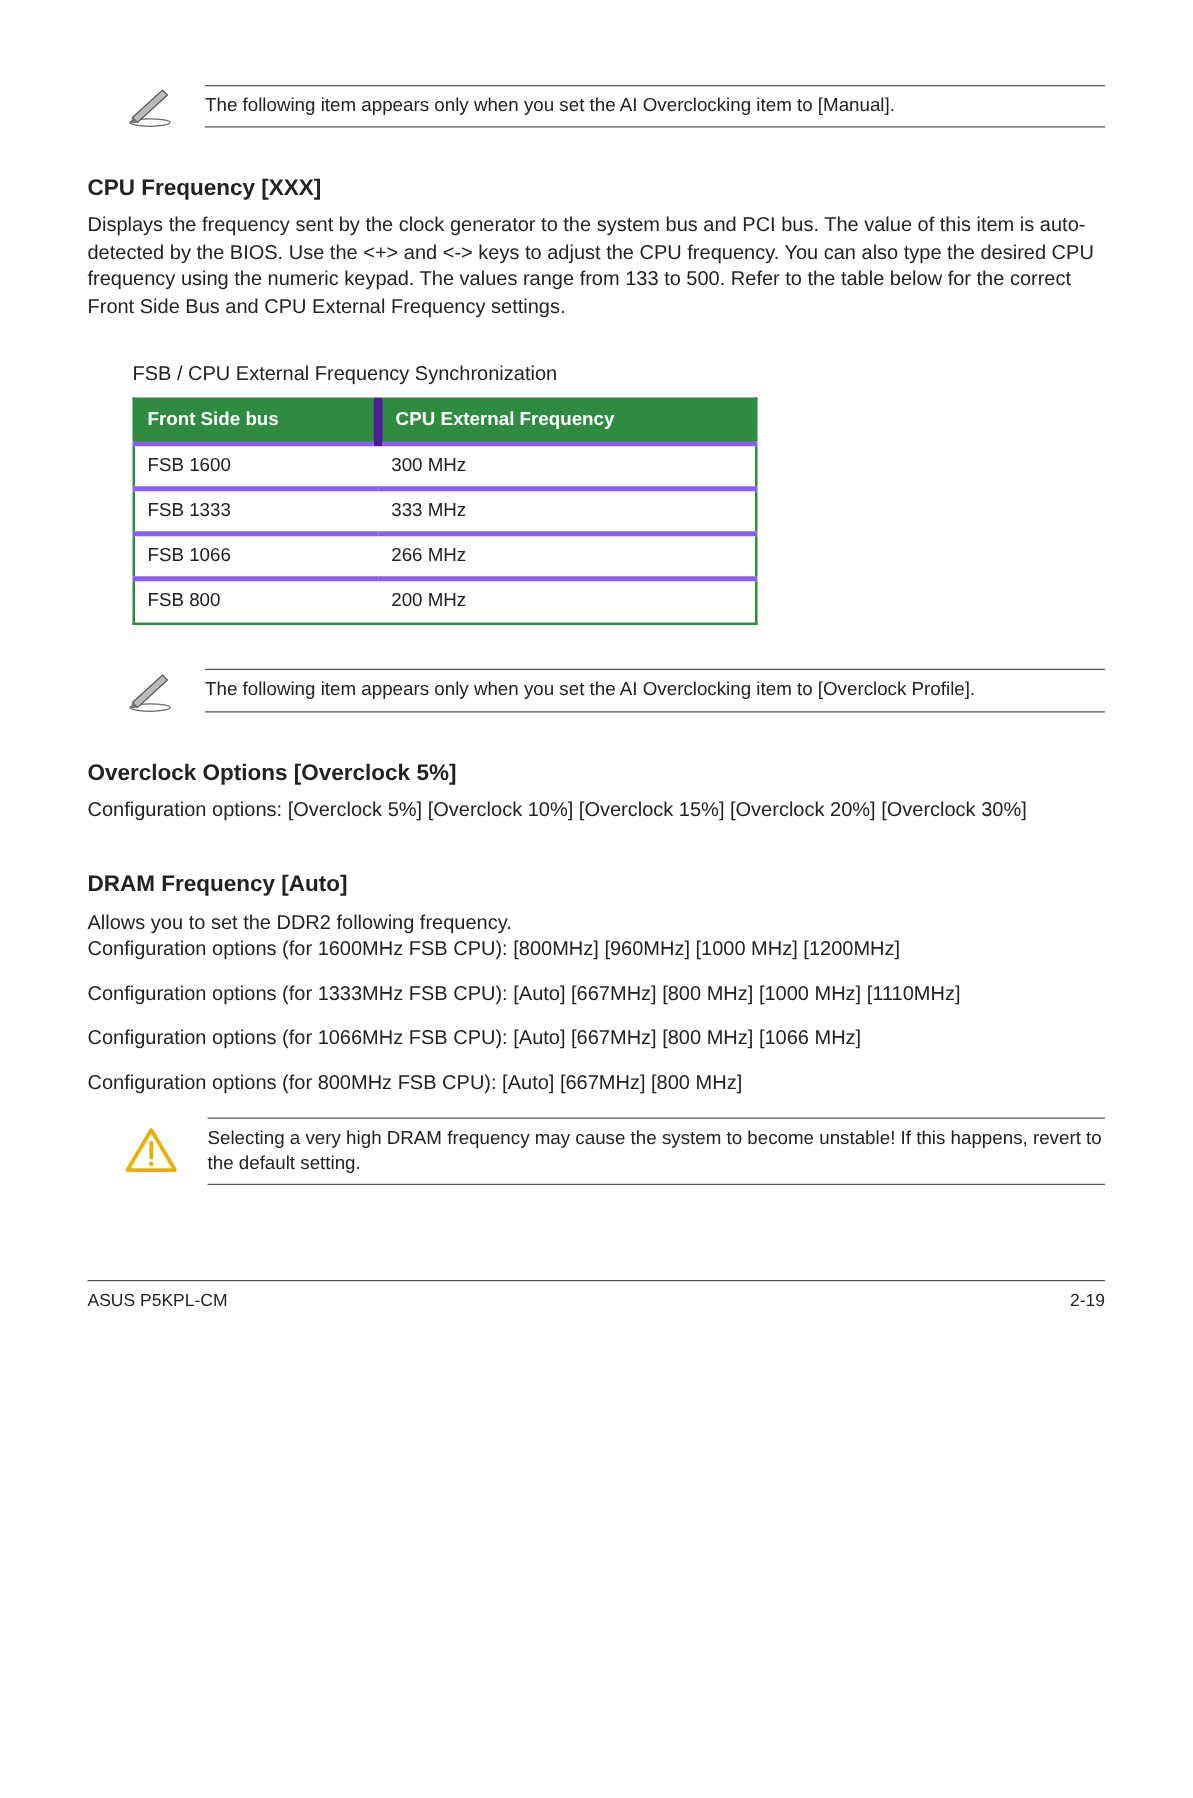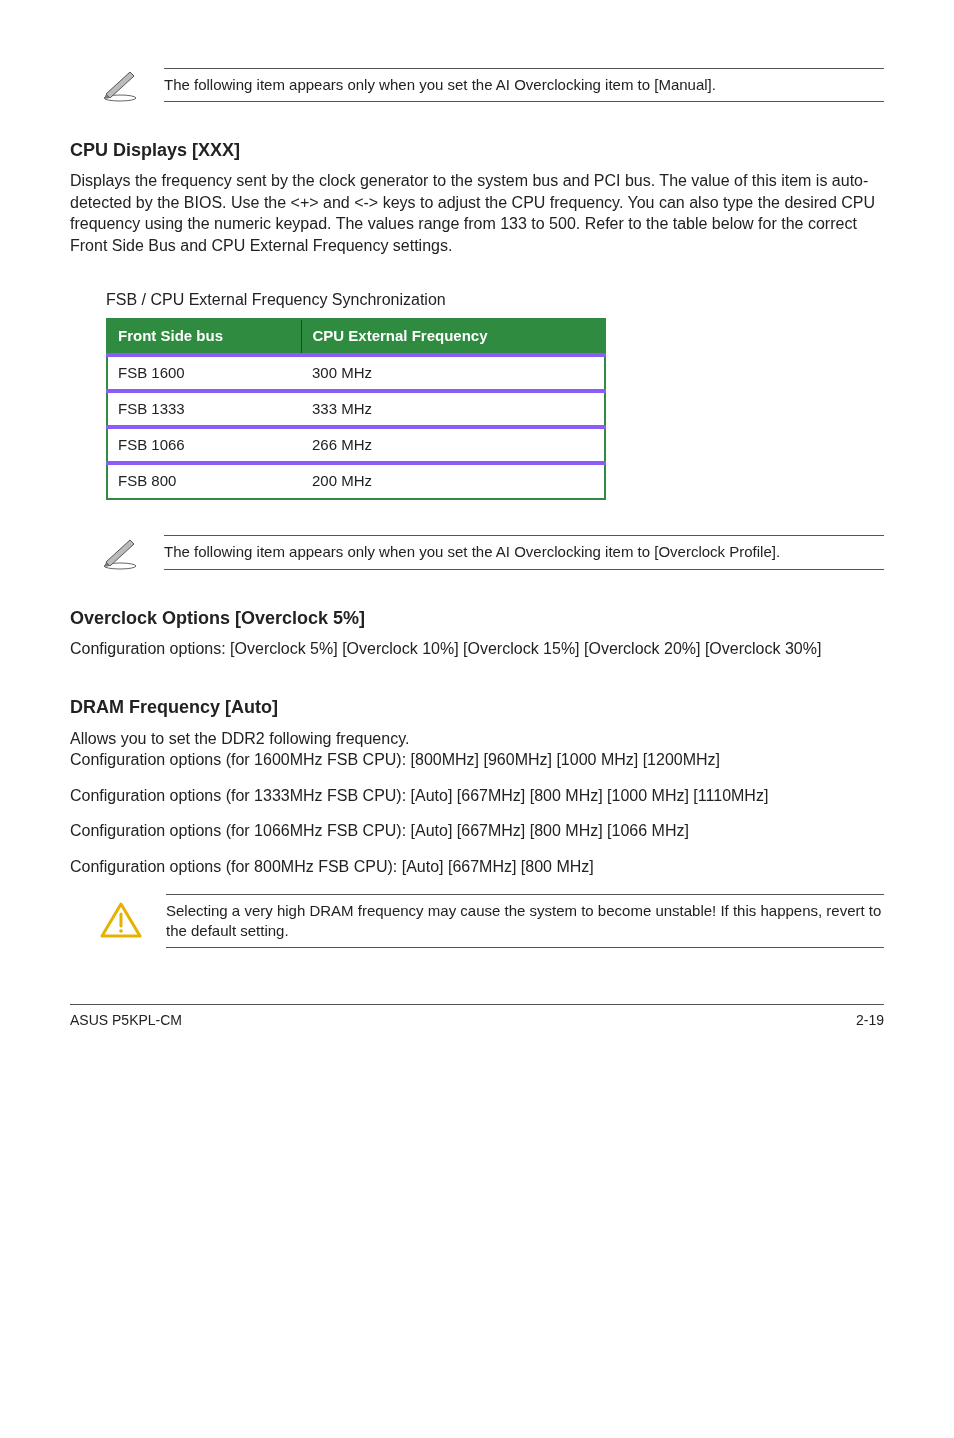--- a/index.html
+++ b/index.html
@@ -52,21 +52,21 @@
     width: 500px;
     border: 2px solid #2e8b3f;
     font-size: 15px;
   }
   table.fsb th {
     background: #2e8b3f;
     color: #fff;
     text-align: left;
     font-weight: bold;
     padding: 6px 10px;
-    border-right: 1px solid #4c1d95;
+    border-right: 7px solid #4c1d95;
   }
   table.fsb th:last-child { border-right: none; }
   table.fsb td {
     padding: 6px 10px;
     border-top: 4px solid #8b5cf6;
   }
   table.fsb td:first-child { border-right: 0; }
   .warn-row {
     display: flex;
     align-items: center;
@@ -83,39 +83,39 @@
     flex: 1;
     border-top: 1px solid #555;
     border-bottom: 1px solid #555;
     padding: 6px 0;
     font-size: 15px;
   }
   .footer {
     display: flex;
     justify-content: space-between;
     border-top: 1px solid #555;
-    margin-top: 56px;
+    margin-top: 76px;
     padding-top: 6px;
     font-size: 14px;
   }
   .spacer-sm { height: 10px; }
 </style>
 </head>
 <body>
 
 <div class="note-row">
   <svg class="note-icon" viewBox="0 0 40 36">
     <ellipse cx="20" cy="32" rx="16" ry="3" fill="none" stroke="#666" stroke-width="1"></ellipse>
     <polygon points="6,28 30,6 34,10 10,32" fill="#bbb" stroke="#555" stroke-width="1"></polygon>
     <polygon points="6,28 10,32 4,33" fill="#777"></polygon>
   </svg>
   <div class="note-body">The following item appears only when you set the AI Overclocking item to [Manual].</div>
 </div>
 
-<h3 class="section">CPU Displays [XXX]</h3>
+<h3 class="section">CPU Frequency [XXX]</h3>
 <p class="body">Displays the frequency sent by the clock generator to the system bus and PCI bus. The value of this item is auto-detected by the BIOS. Use the &lt;+&gt; and &lt;-&gt; keys to adjust the CPU frequency. You can also type the desired CPU frequency using the numeric keypad. The values range from 133 to 500. Refer to the table below for the correct Front Side Bus and CPU External Frequency settings.</p>
 
 <div class="table-caption">FSB / CPU External Frequency Synchronization</div>
 <table class="fsb">
   <thead>
     <tr>
       <th>Front Side bus</th>
       <th>CPU External Frequency</th>
     </tr>
   </thead>

